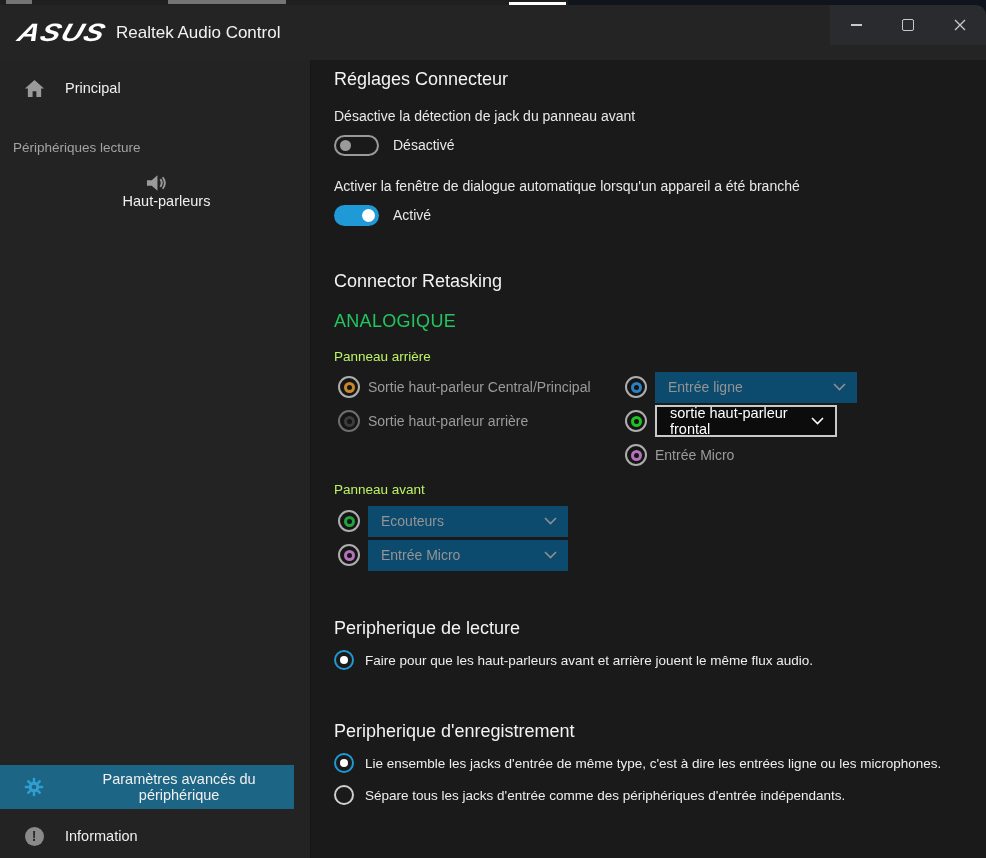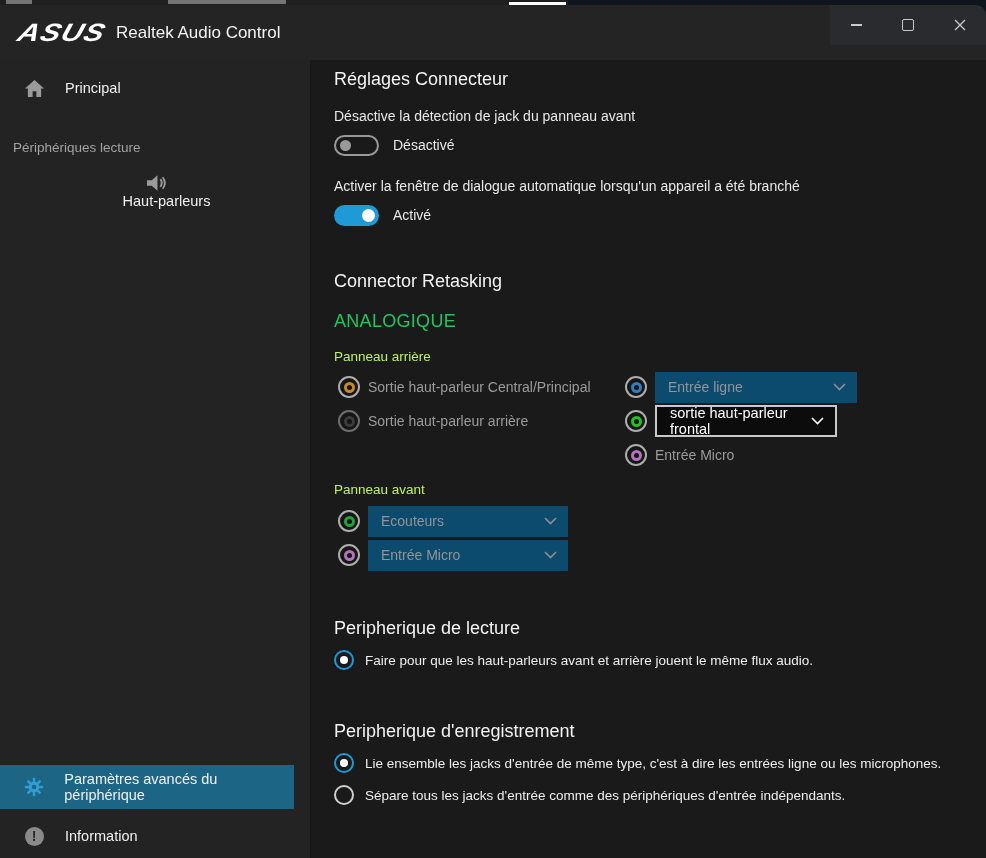--- a/index.html
+++ b/index.html
@@ -28,21 +28,21 @@
   .ic-min{width:11px;height:2px;background:currentColor;}
   .ic-max{width:10px;height:10px;border:1.5px solid currentColor;border-radius:2px;}
 
   
   .sidebar{position:absolute;left:0;top:55px;width:310px;bottom:0;background:#232323;}
   .side-item{display:flex;align-items:center;padding-left:23px;height:36px;color:#f0f0f0;font-size:14.5px;}
   .side-item .icon{width:22px;height:22px;display:flex;align-items:center;justify-content:center;margin-right:20px;}
   .side-item.principal{margin-top:10px;}
   .side-section{padding-left:13px;margin-top:34px;color:#a3a3a3;font-size:13.5px;}
   .side-item.speakers{margin-top:18px;flex-direction:column;}
-  .side-bottom{position:absolute;left:0;right:16px;bottom:0;}
+  .side-bottom{position:absolute;left:0;right:16px;bottom:0;text-align:center;}
   .side-item.bottom{height:44px;}
   .side-item.selected{background:#1d6585;}
   .info-circle{width:19px;height:19px;border-radius:50%;background:#8a8a8a;color:#2a2a2a;
                display:flex;align-items:center;justify-content:center;font-weight:800;font-size:14px;}
   .gap5{height:5px;}
 
   
   .main{position:absolute;left:310px;top:55px;right:0;bottom:0;background:#1a1a1a;
         padding:8px 0 0 23px;box-sizing:border-box;overflow:hidden;border-left:1px solid #161616;}
   .h1{font-size:18px;line-height:22px;color:#f3f3f3;font-weight:400;}

